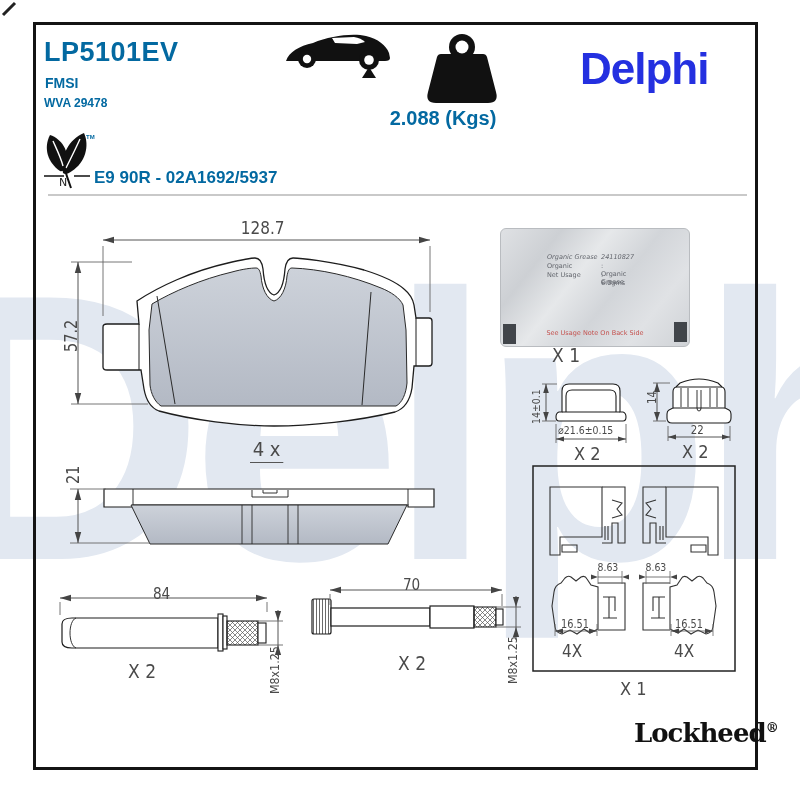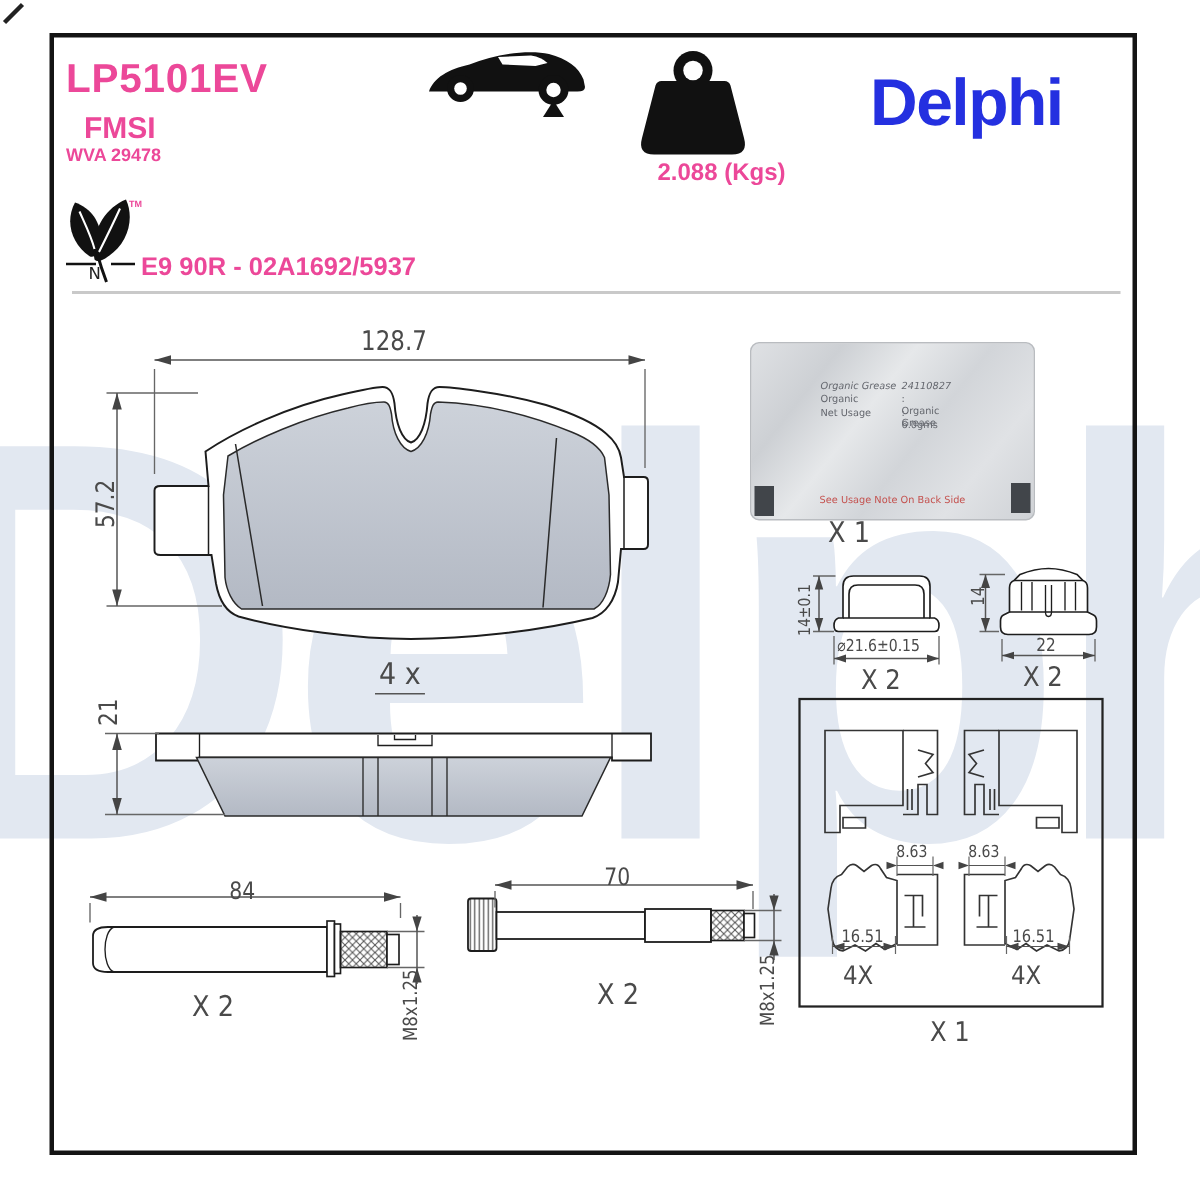--- a/index.html
+++ b/index.html
@@ -4,21 +4,21 @@
 <style>
   html,body{margin:0;padding:0;background:#fff;}
   #page{position:relative;width:800px;height:800px;background:#fff;overflow:hidden;
         font-family:"Liberation Sans",sans-serif;}
   #watermark{position:absolute;left:-70px;top:238px;font-size:380px;line-height:1;
              font-weight:bold;letter-spacing:-14px;color:#e2e8f1;z-index:0;white-space:nowrap;}
   #frame{position:absolute;left:33px;top:22px;width:725px;height:748px;
          border:3px solid #141414;box-sizing:border-box;z-index:1;}
   #art{position:absolute;left:0;top:0;z-index:2;}
   .txt{position:absolute;z-index:3;white-space:nowrap;}
-  .b{font-weight:bold;color:#ec4899;}
+  .b{font-weight:bold;color:#0369a1;}
   .dim{font-family:"DejaVu Sans",sans-serif;color:#4a4a4a;transform-origin:left top;}
   .dimh{transform:scale(.85,1);}
   .dimv{transform:rotate(-90deg) scale(.85,1);}
   .qty{font-family:"DejaVu Sans",sans-serif;color:#4a4a4a;transform-origin:left top;transform:scale(.9,1);}
   .ctr{text-align:center;}
   #delphi-logo{color:#2430e0;font-size:44px;font-weight:bold;letter-spacing:-1px;}
   #lockheed{font-family:"DejaVu Serif",serif;font-weight:bold;color:#111;font-size:26px;letter-spacing:-1px;}
   #lockheed sup{font-size:13px;}
   #sachet{position:absolute;left:500px;top:228px;width:188px;height:117px;z-index:2;
           border-radius:6px;border:1px solid #b9bcc0;
@@ -228,23 +228,23 @@
         <polygon points="597,631 589,628.5 589,633.5" fill="#444" stroke="none"></polygon>
         <path d="M671,624 V636 M713,624 V636"></path>
         <path d="M671,631 H713" stroke="#555"></path>
         <polygon points="671,631 679,628.5 679,633.5" fill="#444" stroke="none"></polygon>
         <polygon points="713,631 705,628.5 705,633.5" fill="#444" stroke="none"></polygon>
       </g>
     </g>
   </svg>
 
   <div class="txt b" style="left:44px;top:37px;font-size:27px;letter-spacing:.5px;">LP5101EV</div>
-  <div class="txt b" style="left:56px;top:75px;font-size:20px;">FMSI</div>
+  <div class="txt b" style="left:45px;top:75px;font-size:14px;">FMSI</div>
   <div class="txt b" style="left:44px;top:96px;font-size:12px;">WVA 29478</div>
-  <div class="txt b ctr" style="left:426px;top:107px;width:110px;font-size:16px;">2.088 (Kgs)</div>
+  <div class="txt b ctr" style="left:388px;top:107px;width:110px;font-size:20px;">2.088 (Kgs)</div>
   <div class="txt" id="delphi-logo" style="left:580px;top:44px;">Delphi</div>
   <div class="txt b" style="left:86px;top:134px;font-size:6px;">TM</div>
   <div class="txt" style="left:59px;top:176px;font-size:11px;color:#222;font-family:'DejaVu Sans',sans-serif;">N</div>
   <div class="txt b" style="left:94px;top:168px;font-size:17px;">E9 90R - 02A1692/5937</div>
 
   <div class="txt dim dimh ctr" style="left:238px;top:217px;width:58px;font-size:18px;">128.7</div>
   <div class="txt dim dimv" style="left:61px;top:352px;font-size:17px;">57.2</div>
   <div class="txt dim dimv" style="left:63px;top:484px;font-size:17px;">21</div>
   <div class="txt qty" id="qty-4x" style="left:250px;top:437px;font-size:20px;">4 x</div>
 
@@ -284,14 +284,17 @@
       <span class="scol2">:  Organic Grease</span>
     </div>
     <div class="srow" style="left:46px;top:42px;">
       <span>Net Usage</span>
       <span class="scol2">:  6.0gms</span>
     </div>
     <div id="sachet-warning">See Usage Note On Back Side</div>
   </div>
   <div class="txt qty" style="left:552px;top:344px;font-size:19px;">X 1</div>
 
+  <div class="txt" id="lockheed" style="left:634px;top:718px;">
+    <span>Lockheed</span><sup>®</sup>
+  </div>
 
 </div>
 
 </body></html>

